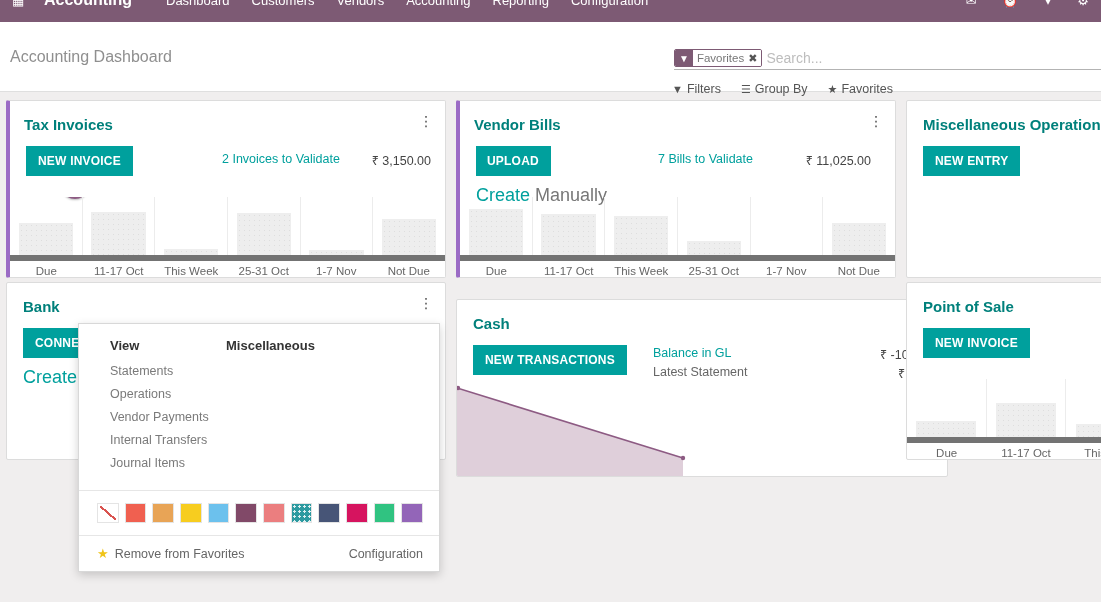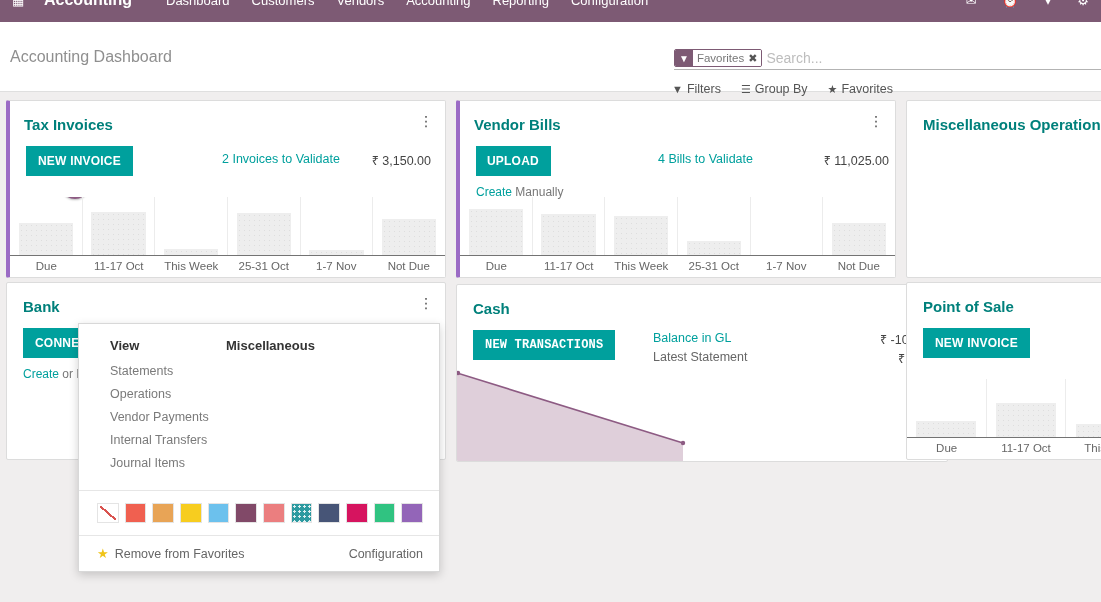--- a/index.html
+++ b/index.html
@@ -110,21 +110,21 @@
     border: none; border-radius: 0;
     font-size: 12px; font-weight: bold;
     padding: 8px 12px;
     font-family: inherit;
     cursor: pointer; letter-spacing: .2px;
     white-space: nowrap;
   }
   .link-teal { color: #00a09d; cursor: pointer; }
   .link-gray { color: #777; }
   .sub-link {
-    position: absolute; font-size: 12px;
+    position: absolute; font-size: 18px;
   }
   .kpi-label {
     position: absolute; font-size: 12.5px; color: #00a09d; cursor: pointer; white-space: nowrap;
   }
   .kpi-label.muted { color: #666; cursor: default; }
   .kpi-value {
     position: absolute; font-size: 12.5px; color: #444; text-align: right; white-space: nowrap;
   }
 
   
@@ -136,21 +136,21 @@
   }
   .barcell:first-child { border-left: none; }
   .bar {
     width: 76%;
     background-color: #eeeeee;
     background-image: radial-gradient(#dedede 0.7px, transparent 0.8px);
     background-size: 5px 5px;
   }
   .axis {
     position: absolute; left: 0; right: 0; bottom: 0; height: 22px;
-    display: flex; border-top: 1px solid #737373;
+    display: flex; border-top: 6px solid #737373;
   }
   .axis-tick {
     flex: 1; text-align: center; font-size: 11.5px; color: #666; padding-top: 4px;
   }
   .pin {
     position: absolute;
     width: 26px; height: 30px;
     background: #8d5b83;
     border-radius: 50% 50% 50% 50% / 62% 62% 38% 38%;
     transform: rotate(0deg);
@@ -304,22 +304,22 @@
     </div>
   </div>
 
   <div class="card accent" style="left:456px; top:4px; width:440px; height:178px;">
     <div class="card-title">Vendor Bills</div>
     <div class="kebab">⋮</div>
     <button class="btn-primary" style="left:16px; top:45px;padding-left:11px;">UPLOAD</button>
     <div class="sub-link" style="left:16px; top:84px;">
       <span class="link-teal">Create</span><span class="link-gray"> Manually</span>
     </div>
-    <div class="kpi-label" style="left:198px; top:51px;">4 Bills to Validate</div>
-    <div class="kpi-value" style="right:6px; top:51px;">₹ 11,025.00</div>
+    <div class="kpi-label" style="left:198px; top:51px;">7 Bills to Validate</div>
+    <div class="kpi-value" style="right:24px; top:51px;">₹ 11,025.00</div>
 
     <div class="barchart">
       <div class="bars">
         <div class="barcell">
             <div class="bar" style="height:80%"></div>
           </div>
         <div class="barcell">
             <div class="bar" style="height:70%"></div>
           </div>
         <div class="barcell">
@@ -341,35 +341,36 @@
         <div class="axis-tick">This Week</div>
         <div class="axis-tick">25-31 Oct</div>
         <div class="axis-tick">1-7 Nov</div>
         <div class="axis-tick">Not Due</div>
       </div>
     </div>
   </div>
 
   <div class="card" style="left:906px; top:4px; width:240px; height:178px;">
     <div class="card-title">Miscellaneous Operations</div>
+    <button class="btn-primary" style="left:16px; top:45px;">NEW ENTRY</button>
   </div>
 
   <div class="card" style="left:6px; top:186px; width:440px; height:178px;">
     <div class="card-title">Bank</div>
     <div class="kebab">⋮</div>
     <button class="btn-primary" style="left:16px; top:45px;">CONNECT</button>
     <div class="sub-link" style="left:16px; top:84px;">
       <span class="link-teal">Create</span><span class="link-gray"> or Im</span>
     </div>
   </div>
 
-  <div class="card" style="left:456px; top:188px; width:492px; height:178px; overflow:hidden;">
+  <div class="card" style="left:456px; top:203px; width:492px; height:178px; overflow:hidden;">
     <div class="card-title">Cash</div>
     <div class="kebab">⋮</div>
-    <button class="btn-primary" style="left:16px; top:45px;font-family:Liberation Mono, monospace;">NEW TRANSACTIONS</button>
+    <button class="btn-primary" style="left:16px; top:45px;">NEW TRANSACTIONS</button>
 
     <div class="kpi-label" style="left:196px; top:46px;">Balance in GL</div>
     <div class="kpi-value" style="right:14px; top:46px;">₹ -100.00</div>
     <div class="kpi-label muted" style="left:196px; top:65px;">Latest Statement</div>
     <div class="kpi-value" style="right:14px; top:65px;">₹ 0.00</div>
 
     <div class="areachart">
       <svg width="440" height="110" viewBox="0 0 440 110" preserveAspectRatio="none">
         <polygon points="0,22 226,92 226,110 0,110" fill="#d9c7d4" opacity="0.85"></polygon>
         <polyline points="0,22 226,92" fill="none" stroke="#8d5b83" stroke-width="1.6"></polyline>

